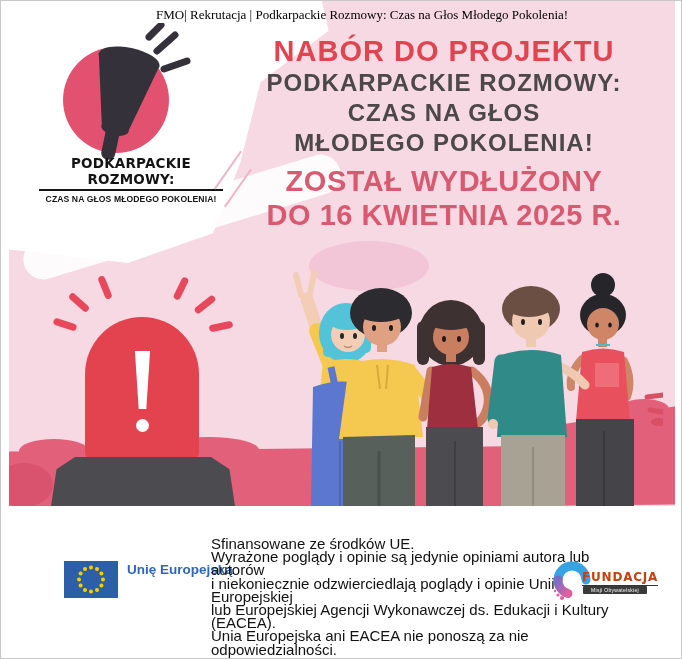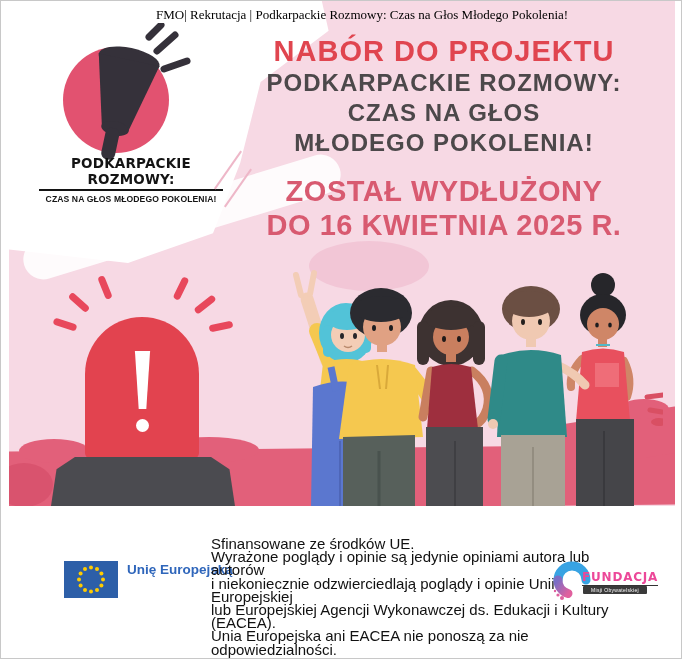--- a/index.html
+++ b/index.html
@@ -35,21 +35,21 @@
                    border-bottom:2px solid #141414; padding-bottom:2px; font-family:"DejaVu Sans", sans-serif; }
   .logo-text .l2 { display:block; font-size:8.6px; font-weight:bold; margin-top:3px; letter-spacing:0.1px; }
   .scratch { position:absolute; width:46px; height:2px; background:#eeb7c8; transform:rotate(-55deg); }
   
   .headline { position:absolute; left:208px; top:33px; width:454px; text-align:center;
               font-family:Liberation Sans, sans-serif; font-weight:bold; white-space:nowrap; }
   .headline div { line-height:30px; }
   .hl-red  { color:#e0454f; font-size:29px; line-height:34px !important; letter-spacing:1px; }
   .hl-dark { color:#4c484a; font-size:24px; letter-spacing:1px; }
   .hl-pink { color:#d85a70; font-size:29px; line-height:34px !important; letter-spacing:0.5px; }
-  .hl-gap { margin-top:16px; }
+  .hl-gap { margin-top:6px; }
   
   .ray { position:absolute; width:24px; height:7px; background:#e8485c; border-radius:4px; }
   .siren-dome { position:absolute; left:76px; top:316px; width:114px; height:142px; background:#e2434f;
                 border-radius:58px 58px 6px 6px; }
   .siren-excl-bar { position:absolute; left:124px; top:350px; width:19px; height:58px; background:#ffffff;
                     clip-path:polygon(10% 0, 90% 0, 70% 100%, 30% 100%); }
   .siren-excl-dot { position:absolute; left:127px; top:418px; width:13px; height:13px; background:#ffffff; border-radius:50%; }
   .siren-base { position:absolute; left:42px; top:456px; width:184px; height:49px; background:#4b4b50;
                 clip-path:polygon(13% 0, 87% 0, 97% 25%, 100% 100%, 0 100%, 3% 25%); }
   .people-svg { position:absolute; left:242px; top:268px; }
@@ -58,21 +58,21 @@
               font-family:"Liberation Serif", serif; font-size:13px; color:#000; }
   
   .eu-flag { position:absolute; left:63px; top:560px; width:54px; height:37px; }
   .eu-label { position:absolute; left:126px; top:560px; color:#2f66bb; font-weight:bold;
               font-size:13.5px; line-height:17px; }
   .disclaimer { position:absolute; left:210px; top:536px; width:400px; 
                 font-size:15px; line-height:13.2px; color:#111; }
   .fundacja { position:absolute; left:548px; top:553px; width:120px; height:56px; }
   .fundacja-swirl { position:absolute; left:0; top:2px; }
   .fundacja-name { position:absolute; left:33px; top:16px; font-family:"DejaVu Sans", sans-serif;
-                   font-size:12px; font-weight:bold; letter-spacing:0.8px; color:#ec4899;
+                   font-size:12px; font-weight:bold; letter-spacing:0.8px; color:#c2410c;
                    border-bottom:1px solid #333; padding-bottom:1px; }
   .fundacja-badge { position:absolute; left:34px; top:32px; width:64px; height:8px; background:#3a3a3a;
                     color:#fff; font-size:5px; line-height:8px; text-align:center; letter-spacing:0.3px;
                     border-radius:1px; overflow:hidden; }
 </style>
 </head>
 <body>
 
 <div class="stage">
 

